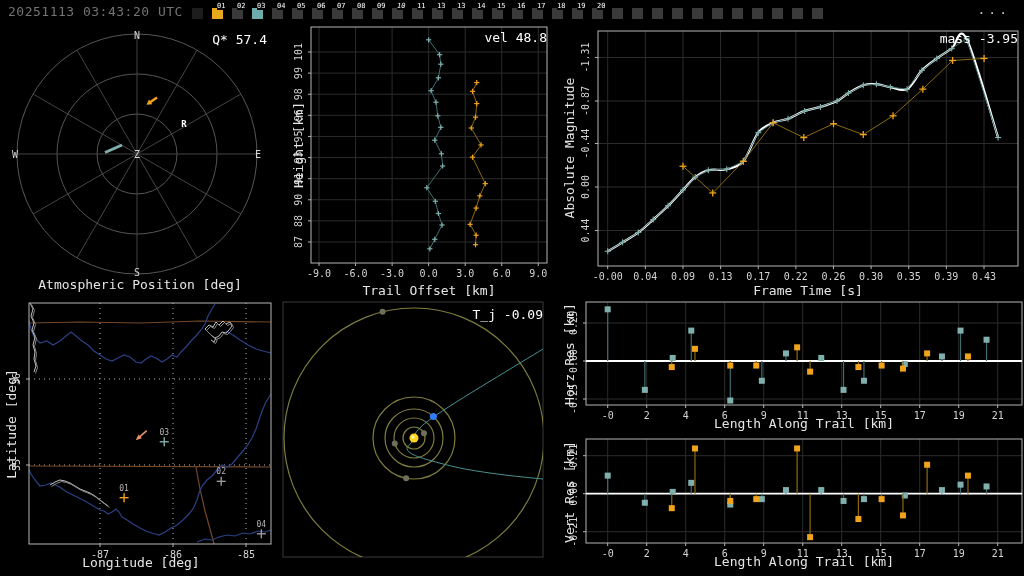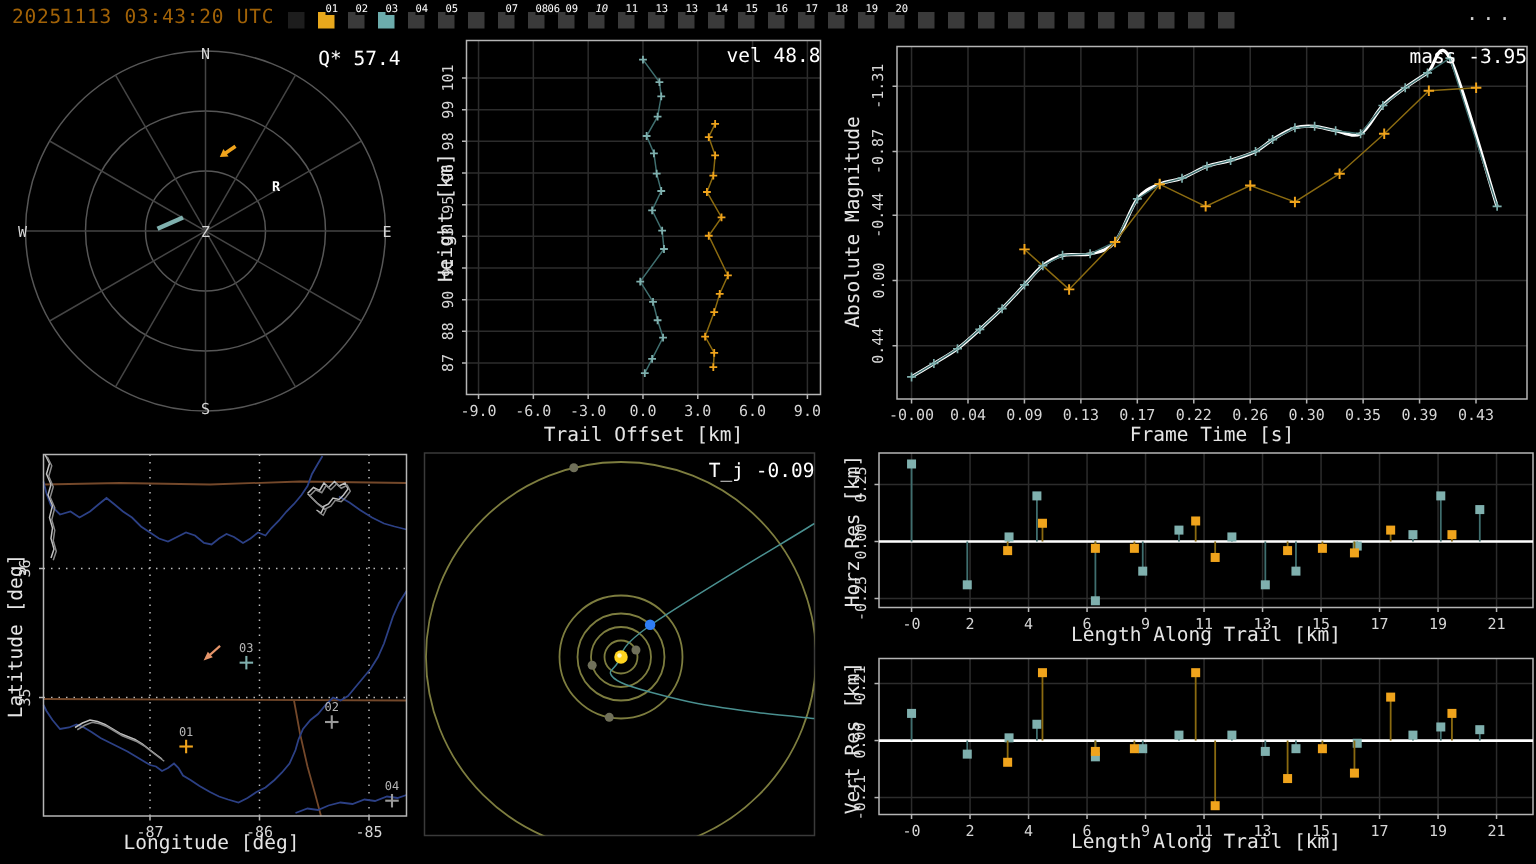--- a/index.html
+++ b/index.html
@@ -1,19 +1,19 @@
 <!DOCTYPE html>
 <html><head>
 <meta charset="utf-8">
 <style>
   html,body{margin:0;padding:0;background:#000;}
   body{width:1024px;height:576px;position:relative;overflow:hidden;
        font-family:"DejaVu Sans Mono","Liberation Mono",monospace;color:#e5e5e5;}
   #topbar{position:absolute;left:0;top:0;width:1024px;height:24px;}
-  #clock{position:absolute;left:8px;top:4px;font-size:13px;letter-spacing:.5px;color:#a16207;white-space:pre;}
+  #clock{position:absolute;left:8px;top:4px;font-size:13px;letter-spacing:.5px;color:#737373;white-space:pre;}
   #overflow{position:absolute;right:14px;top:2px;font-size:13px;letter-spacing:3px;color:#cfcfcf;cursor:default;}
   .tab{position:absolute;top:8px;width:11px;height:11px;background:#3a3a3a;}
   .tab-num{position:absolute;font-size:7px;line-height:8px;color:#fff;background:#050505;padding:0;}
   .panel{position:absolute;}
   .panel svg{position:absolute;left:0;top:0;}
   .stat{position:absolute;font-size:13px;color:#fff;white-space:pre;margin-left:24px;}
   .xlabel{position:absolute;font-size:13px;color:#e5e5e5;white-space:nowrap;transform:translateX(-50%);}
   .ylabel{position:absolute;font-size:13px;color:#e5e5e5;white-space:nowrap;
           transform:translate(-50%,-50%) rotate(-90deg);}
 </style>
@@ -28,21 +28,21 @@
       <span class="tab-num" style="left: 217px; top: 2px;">01</span>
       <div class="tab" style="left: 232px; background: rgb(58, 58, 58);"></div>
       <span class="tab-num" style="left: 237px; top: 2px;">02</span>
       <div class="tab" style="left: 252px; background: rgb(108, 172, 172);"></div>
       <span class="tab-num" style="left: 257px; top: 2px;">03</span>
       <div class="tab" style="left: 272px; background: rgb(58, 58, 58);"></div>
       <span class="tab-num" style="left: 277px; top: 2px;">04</span>
       <div class="tab" style="left: 292px; background: rgb(58, 58, 58);"></div>
       <span class="tab-num" style="left: 297px; top: 2px;">05</span>
       <div class="tab" style="left: 312px; background: rgb(58, 58, 58);"></div>
-      <span class="tab-num" style="left: 317px; top: 2px; margin-left: 48px;">06</span>
+      <span class="tab-num" style="left: 317px; top: 2px;">06</span>
       <div class="tab" style="left: 332px; background: rgb(58, 58, 58);"></div>
       <span class="tab-num" style="left: 337px; top: 2px;">07</span>
       <div class="tab" style="left: 352px; background: rgb(58, 58, 58);"></div>
       <span class="tab-num" style="left: 357px; top: 2px;">08</span>
       <div class="tab" style="left: 372px; background: rgb(58, 58, 58);"></div>
       <span class="tab-num" style="left: 377px; top: 2px;">09</span>
       <div class="tab" style="left: 392px; background: rgb(58, 58, 58);"></div>
       <span class="tab-num" style="left: 397px; top: 2px; font-style: italic;">10</span>
       <div class="tab" style="left: 412px; background: rgb(58, 58, 58);"></div>
       <span class="tab-num" style="left: 417px; top: 2px;">11</span>
@@ -94,20 +94,21 @@
       <text x="137" y="252" font-size="10" fill="#d5d5d5" text-anchor="middle" font-family="&quot;DejaVu Sans Mono&quot;,&quot;Liberation Mono&quot;,monospace">S</text>
       <text x="258" y="134" font-size="10" fill="#d5d5d5" text-anchor="middle" font-family="&quot;DejaVu Sans Mono&quot;,&quot;Liberation Mono&quot;,monospace">E</text>
       <text x="15" y="134" font-size="10" fill="#d5d5d5" text-anchor="middle" font-family="&quot;DejaVu Sans Mono&quot;,&quot;Liberation Mono&quot;,monospace">W</text>
       <text x="137" y="134" font-size="10" fill="#d5d5d5" text-anchor="middle" font-family="&quot;DejaVu Sans Mono&quot;,&quot;Liberation Mono&quot;,monospace">Z</text>
       <text x="184" y="103" font-size="9" fill="#fff" text-anchor="middle" font-family="&quot;DejaVu Sans Mono&quot;,&quot;Liberation Mono&quot;,monospace" font-weight="bold">R</text>
       <line x1="157" y1="73.5" x2="149" y2="79" stroke="#f0a41c" stroke-width="2.5"></line>
       <path d="M146.5278742274019,80.6995864686612L148.94849737973752,75.39481658162777L152.34767031705994,80.33906812682397Z" fill="#f0a41c"></path>
       <line x1="122" y1="121" x2="105" y2="128.5" stroke="#7fb0ae" stroke-width="3"></line>
     </svg>
   <div class="stat" style="right:13px;top:8px">Q* 57.4</div>
+  <div class="xlabel" style="left:140px;top:253px">Atmospheric Position [deg]</div>
 </div>
 
 <div class="panel" id="p-trail" style="left:280px;top:24px;width:290px;height:275px">
   <svg id="c-trail" width="290" height="275">
       <line x1="39.03" y1="3" x2="39.03" y2="239" stroke="#2c2c2c" stroke-width="1"></line>
       <line x1="75.57000000000001" y1="3" x2="75.57000000000001" y2="239" stroke="#2c2c2c" stroke-width="1"></line>
       <line x1="112.11000000000001" y1="3" x2="112.11000000000001" y2="239" stroke="#2c2c2c" stroke-width="1"></line>
       <line x1="148.65" y1="3" x2="148.65" y2="239" stroke="#2c2c2c" stroke-width="1"></line>
       <line x1="185.19" y1="3" x2="185.19" y2="239" stroke="#2c2c2c" stroke-width="1"></line>
       <line x1="221.73000000000002" y1="3" x2="221.73000000000002" y2="239" stroke="#2c2c2c" stroke-width="1"></line>

